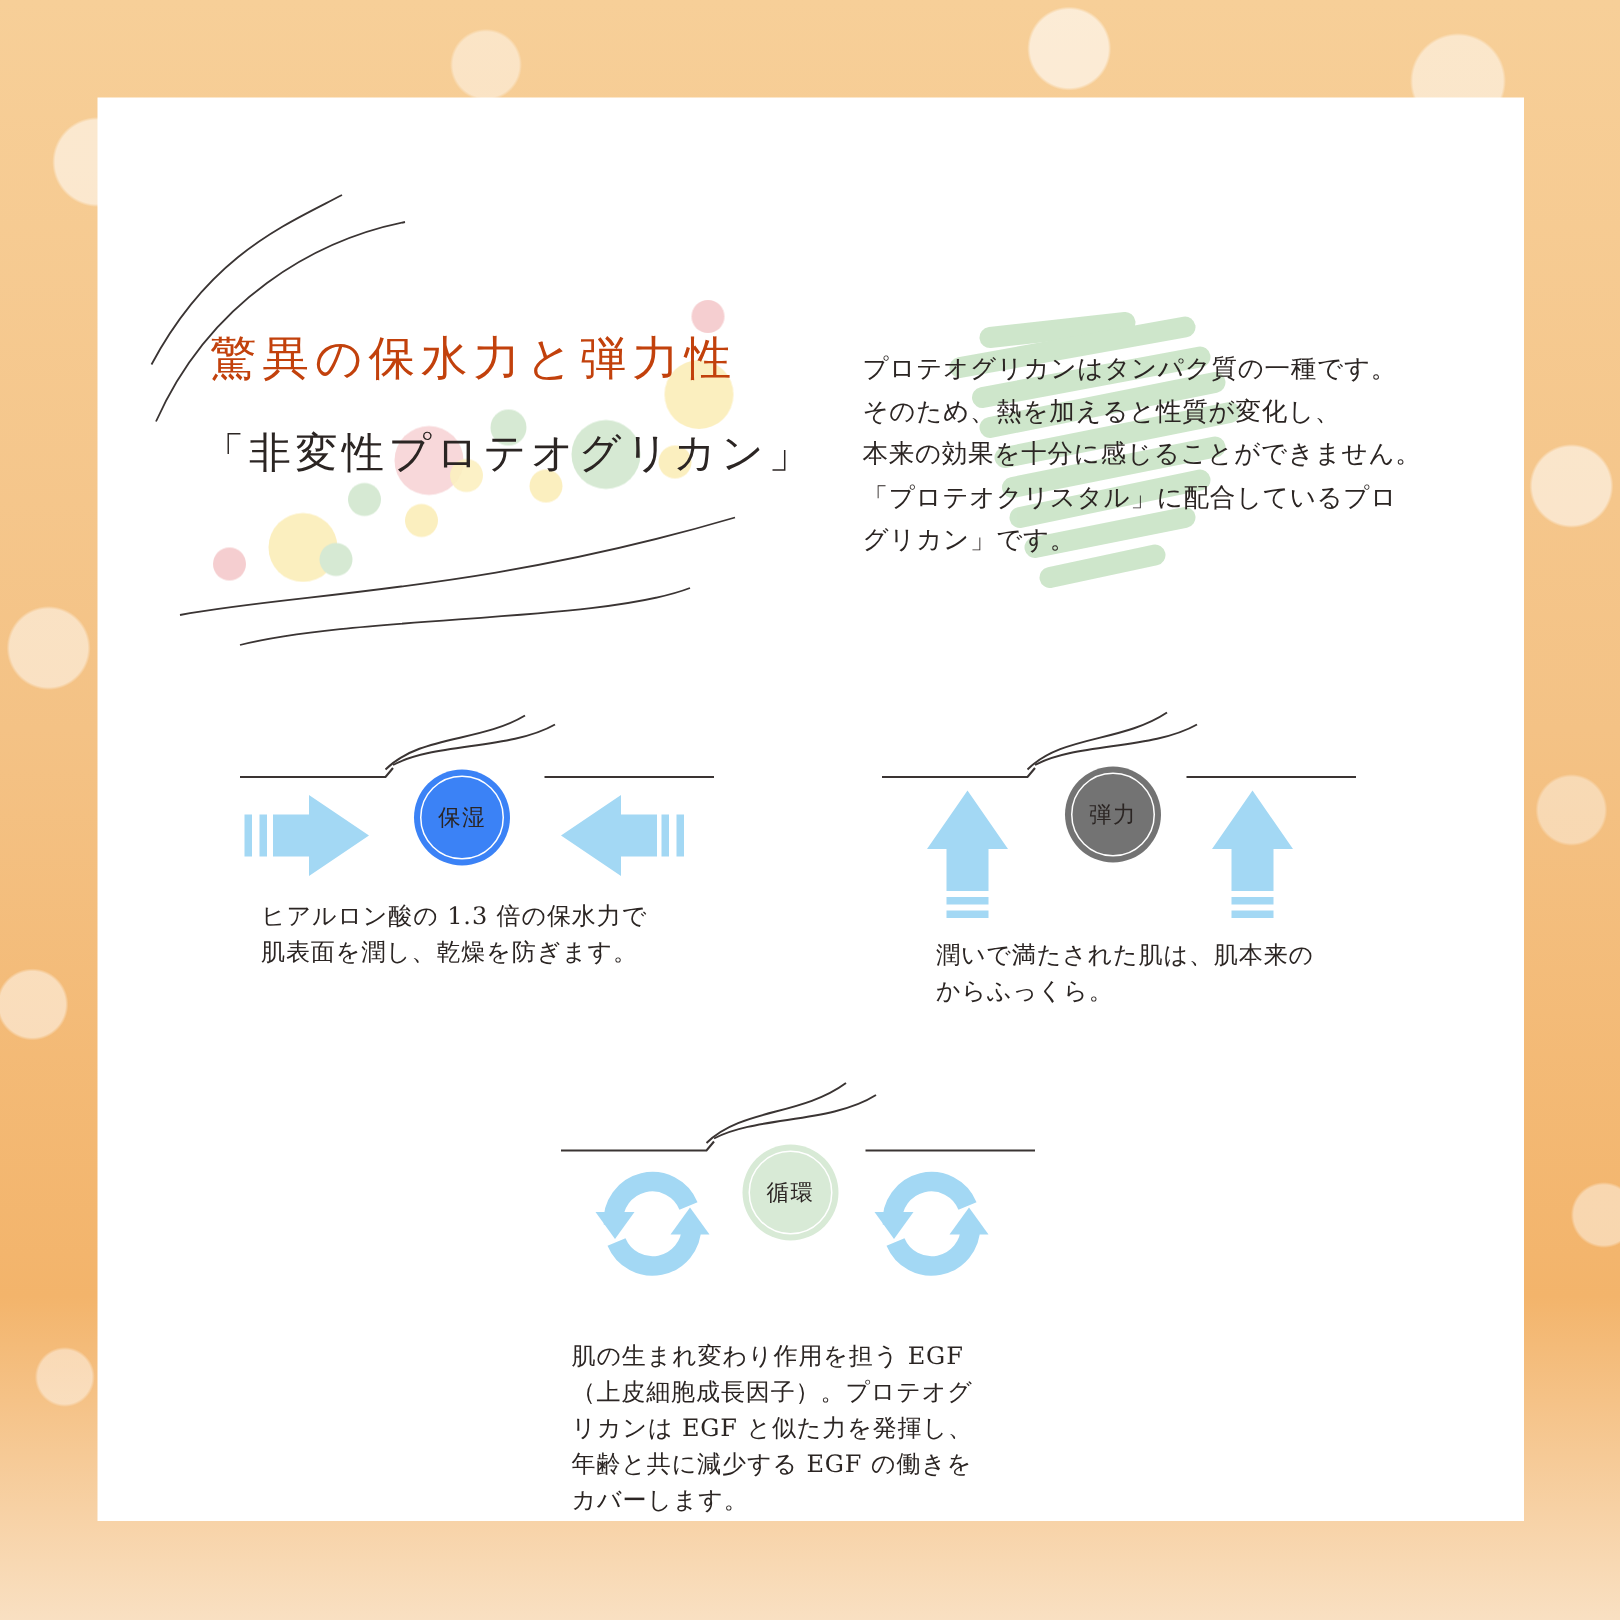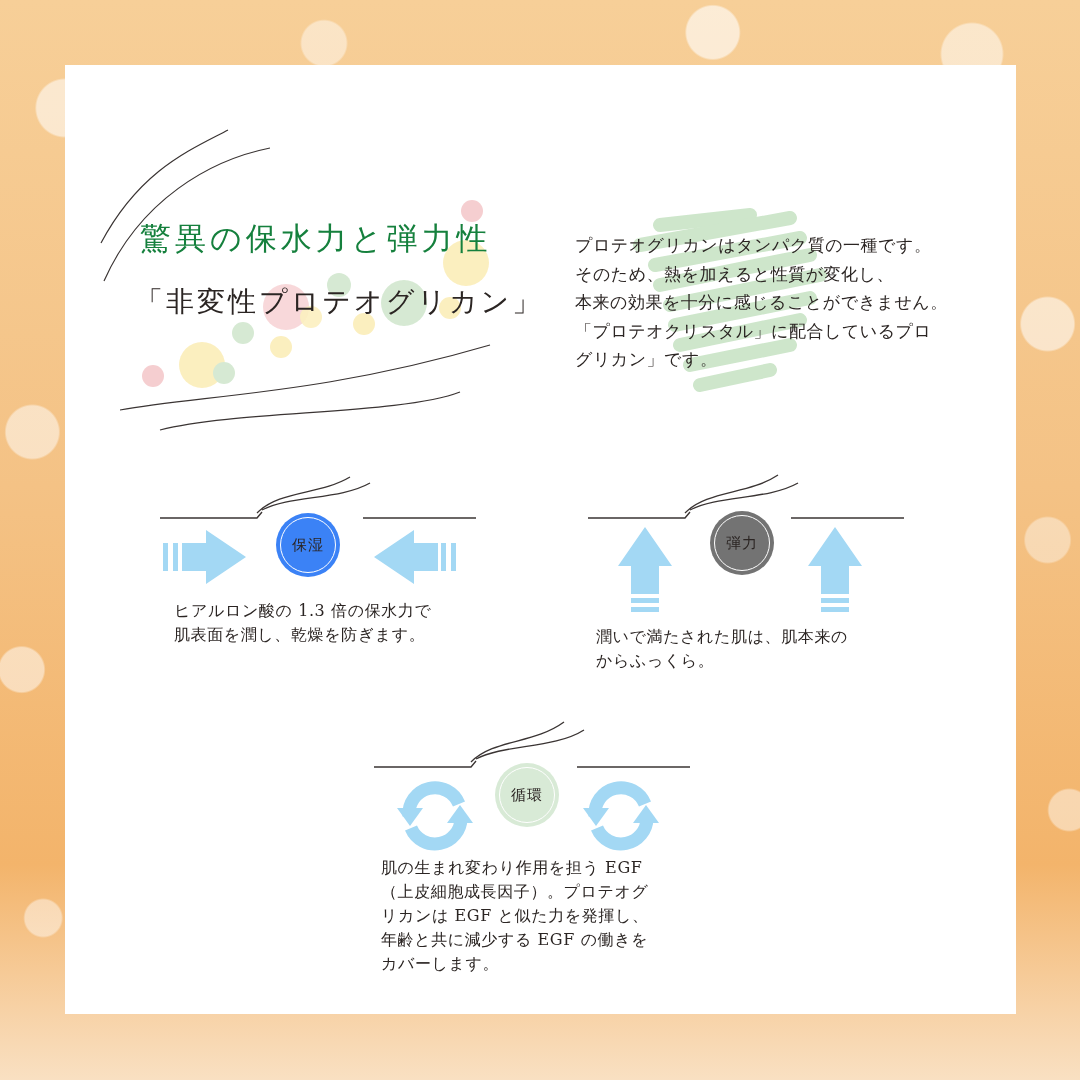--- a/index.html
+++ b/index.html
@@ -18,21 +18,21 @@
       radial-gradient(circle at 2% 62%, rgba(255,255,255,0.5) 0 22px, transparent 24px),
       radial-gradient(circle at 4% 85%, rgba(255,255,255,0.45) 0 18px, transparent 20px),
       linear-gradient(180deg, #f7cf98 0%, #f4c285 45%, #f3b46b 80%, #f9e0c2 100%);
   }
   .panel {
     position:absolute; left:65px; top:65px; width:951px; height:949px;
     background:#ffffff;
   }
   .abs { position:absolute; }
   .title1 {
-    left:140px; top:218px; font-size:31px; letter-spacing:4px; color:#15803d;
+    left:140px; top:218px; font-size:31px; letter-spacing:4px; color:#c2410c;
     white-space:nowrap;
   }
   .title2 {
     left:135px; top:283px; font-size:28px; letter-spacing:3px; color:#2b2523;
     white-space:nowrap;
   }
   .desc {
     left:575px; top:232px; width:420px; font-size:17px; line-height:28.5px;
     color:#2b2523; letter-spacing:0.5px;font-family:Liberation Serif, serif;
   }
@@ -139,21 +139,21 @@
     <rect x="15" y="80" width="28" height="5"></rect>
     <polygon points="219,0 246,39 233,39 233,67 205,67 205,39 192,39"></polygon>
     <rect x="205" y="71" width="28" height="5"></rect>
     <rect x="205" y="80" width="28" height="5"></rect>
   </g>
 </svg>
 <div class="badge" style="left:710px;top:511px;width:64px;height:64px;background:#737373;">
   <span class="ring"></span>
   <span style="position:relative;">弾力</span>
 </div>
-<div class="cap" style="left:596px;top:625px;">
+<div class="cap" style="left:624px;top:625px;">
   <div>潤いで満たされた肌は、肌本来の</div>
   <div>からふっくら。</div>
 </div>
 
 <svg style="left:374px;top:714px;" width="320" height="60">
   <path d="M0 53 L97 53 L102 47" stroke="#3a3433" stroke-width="1.4" fill="none"></path>
   <path d="M97 48 C120 25, 160 30, 190 8" stroke="#3a3433" stroke-width="1.3" fill="none"></path>
   <path d="M102 45 C130 30, 180 35, 210 16" stroke="#3a3433" stroke-width="1.3" fill="none"></path>
   <path d="M203 53 L316 53" stroke="#3a3433" stroke-width="1.4" fill="none"></path>
 </svg>
@@ -168,19 +168,19 @@
     <polygon points="2,30 28,30 15,48"></polygon>
     <polygon points="78,45 52,45 65,27"></polygon>
     <polygon points="188,30 214,30 201,48"></polygon>
     <polygon points="264,45 238,45 251,27"></polygon>
   </g>
 </svg>
 <div class="badge" style="left:495px;top:763px;width:64px;height:64px;background:#d8ead6;">
   <span class="ring"></span>
   <span style="position:relative;">循環</span>
 </div>
-<div class="cap" style="left:381px;top:856px;">
+<div class="cap" style="left:381px;top:892px;">
   <div>肌の生まれ変わり作用を担う EGF</div>
   <div>（上皮細胞成長因子）。プロテオグ</div>
   <div>リカンは EGF と似た力を発揮し、</div>
   <div>年齢と共に減少する EGF の働きを</div>
   <div>カバーします。</div>
 </div>
 
 </body></html>

